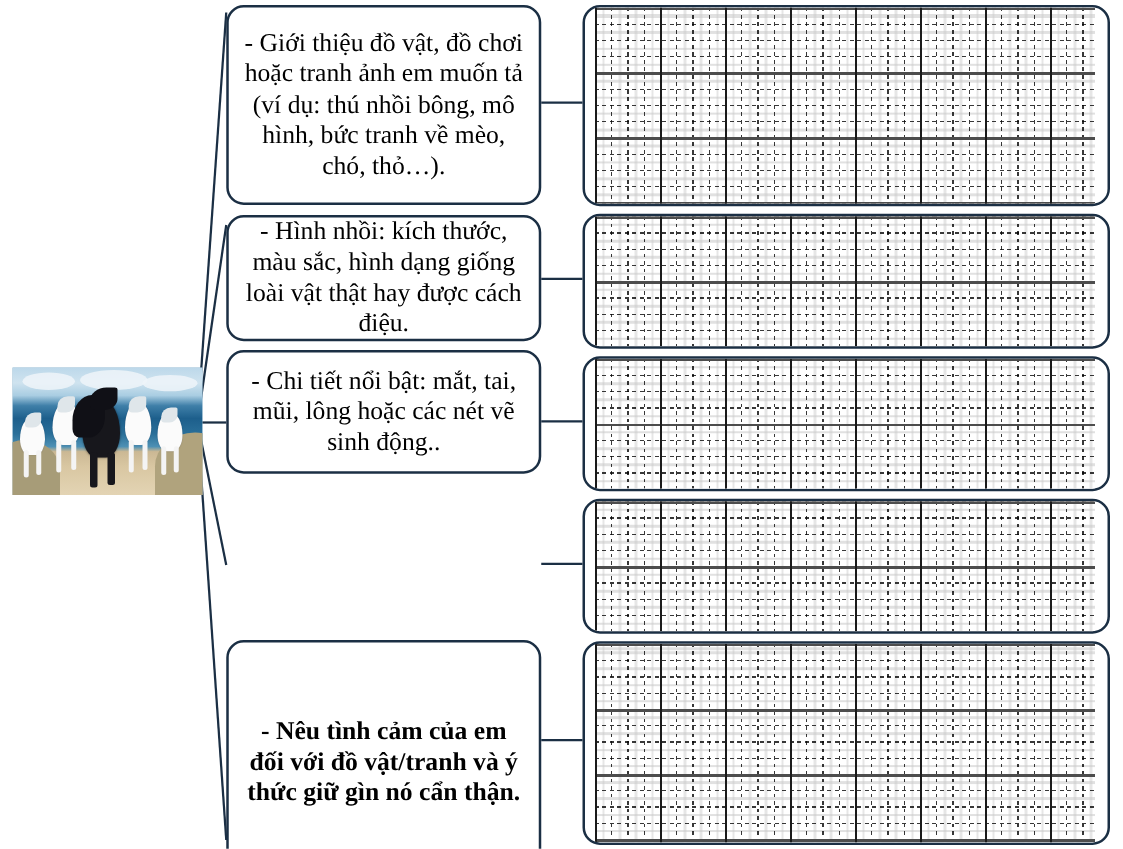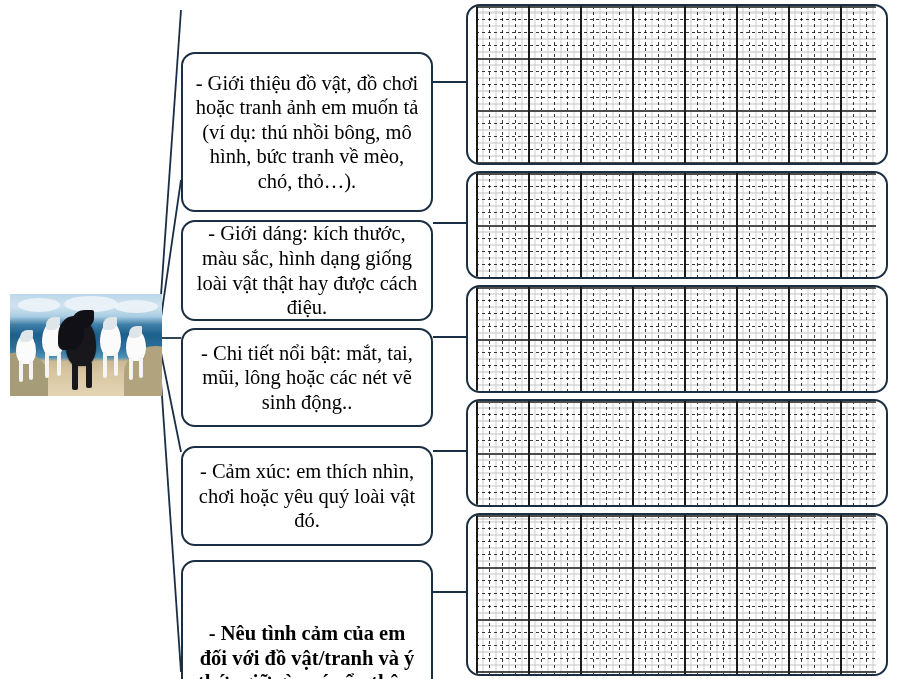--- a/index.html
+++ b/index.html
@@ -96,21 +96,20 @@
     z-index: 3;
     box-sizing: border-box;
     background: #ffffff;
     border: 2.1px solid #1b2f44;
     border-radius: 14px;
     display: flex;
     align-items: center;
     justify-content: center;
     text-align: center;
     padding: 2px 10px;
-    margin-top: 48px;
   }
   .card p {
     margin: 0;
     font-size: 20.5px;
     line-height: 1.2;
     color: #000000;
     font-family: "Liberation Serif", "DejaVu Serif", serif;
   }
 
   
@@ -238,44 +237,41 @@
   </div>
   <div class="gridbox" style="left:466px; top:4px; width:422px; height:161px;">
     <div class="grid-surface">
       <div class="grid-minor-v"></div>
       <div class="grid-minor-h"></div>
       <div class="grid-major"></div>
     </div>
   </div>
 
   <div class="card" style="left:181px; top:172px; width:252px; height:101px;">
-    <p>- Giới dáng: kích thước, màu sắc, hình dạng giống loài vật thật hay được cách điệu.</p>
+    <p>- Hình nhồi: kích thước, màu sắc, hình dạng giống loài vật thật hay được cách điệu.</p>
   </div>
   <div class="gridbox" style="left:466px; top:171px; width:422px; height:108px;">
     <div class="grid-surface">
       <div class="grid-minor-v"></div>
       <div class="grid-minor-h"></div>
       <div class="grid-major"></div>
     </div>
   </div>
 
   <div class="card" style="left:181px; top:280px; width:252px; height:99px;">
     <p>- Chi tiết nổi bật: mắt, tai, mũi, lông hoặc các nét vẽ sinh động..</p>
   </div>
   <div class="gridbox" style="left:466px; top:285px; width:422px; height:108px;">
     <div class="grid-surface">
       <div class="grid-minor-v"></div>
       <div class="grid-minor-h"></div>
       <div class="grid-major"></div>
     </div>
   </div>
 
-  <div class="card" style="left:181px; top:398px; width:252px; height:100px;">
-    <p>- Cảm xúc: em thích nhìn, chơi hoặc yêu quý loài vật đó.</p>
-  </div>
   <div class="gridbox" style="left:466px; top:399px; width:422px; height:108px;">
     <div class="grid-surface">
       <div class="grid-minor-v"></div>
       <div class="grid-minor-h"></div>
       <div class="grid-major"></div>
     </div>
   </div>
 
   <div class="card" style="left:181px; top:512px; width:252px; height:196px;font-weight:bold;">
     <p>  - Nêu tình cảm của em đối với đồ vật/tranh và ý thức giữ gìn nó cẩn thận.</p>

